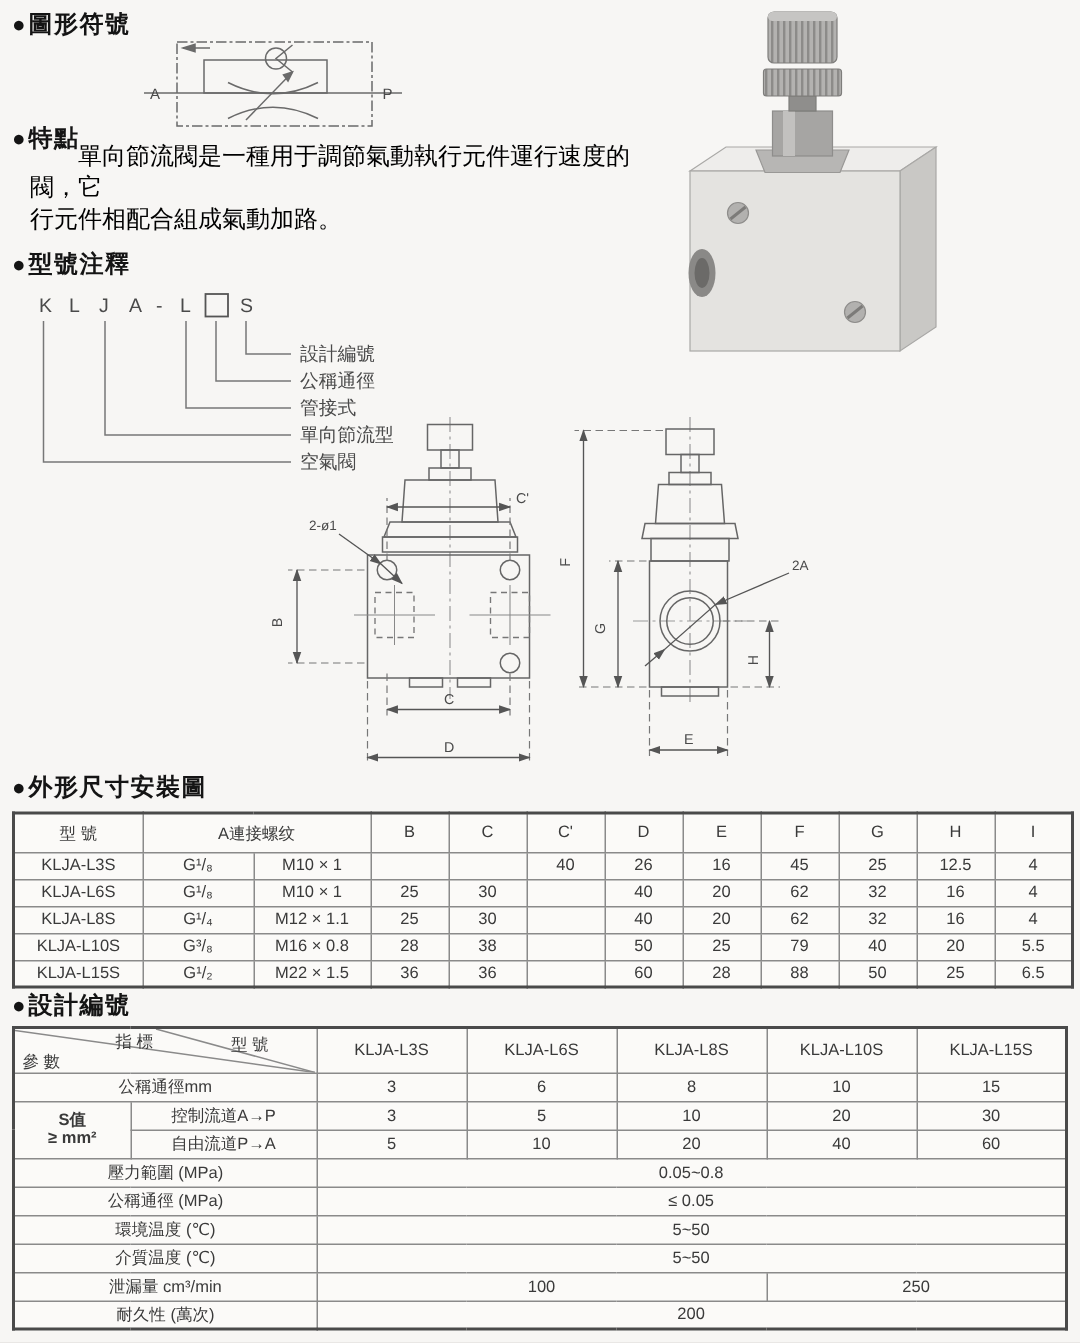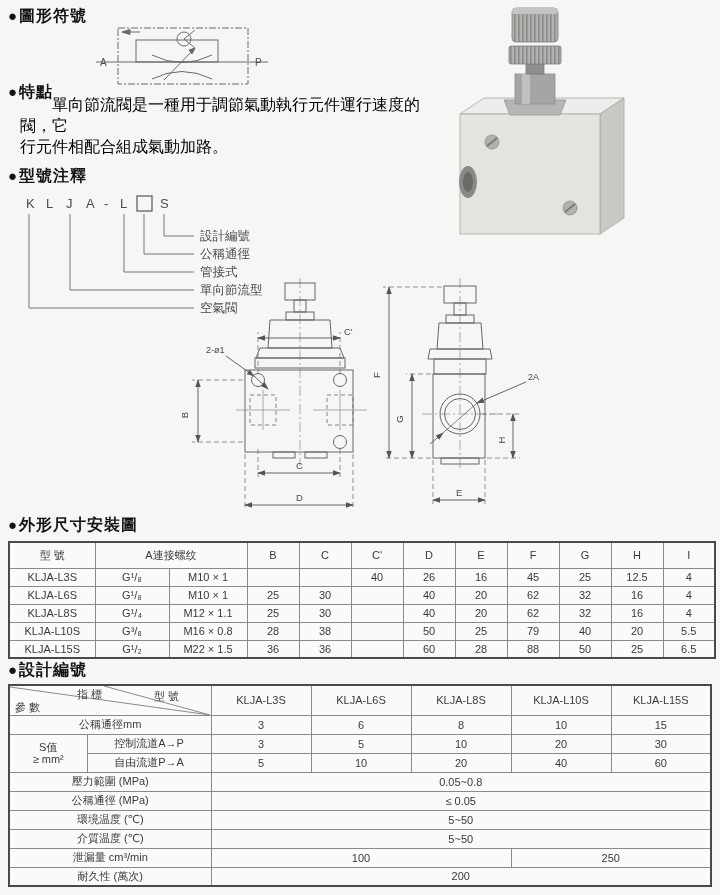--- a/index.html
+++ b/index.html
@@ -12,21 +12,21 @@
   svg text{fill:#4a4a4a;font-family:"Liberation Sans",sans-serif;}
   table.tbl{position:absolute;border-collapse:collapse;table-layout:fixed;border:2px solid #4a4a4a;background:#fbfaf8;}
   table.tbl td, table.tbl th{border:1px solid #8a8a8a;font-weight:normal;font-size:11px;
         text-align:center;color:#3a3a3a;padding:0 1px;overflow:hidden;white-space:nowrap;}
   #dimTable{left:8px;top:541px;width:706px;}
   #dimTable tr{height:18px;}
   #dimTable tr:first-child{height:26px;}
   #paramTable{left:8px;top:684px;width:702px;}
   #paramTable tr{height:19px;}
   #paramTable tr:first-child{height:30px;}
-  #paramTable td.grp div{line-height:12px;}
+  #paramTable td.grp div{line-height:12px;font-weight:bold;}
   .diagcell{position:absolute;left:10px;top:686px;width:200px;height:29px;font-size:11px;color:#3a3a3a;}
   .diagcell svg{position:absolute;left:0;top:0;}
   .diagcell span{position:absolute;white-space:nowrap;}
   .diagcell .c-top{left:52px;top:1px;margin-left:15px;}
   .diagcell .c-right{left:144px;top:3px;}
   .diagcell .c-bottom{left:5px;top:14px;}
   .abs{position:absolute;}
 </style>
 </head>
 <body>

